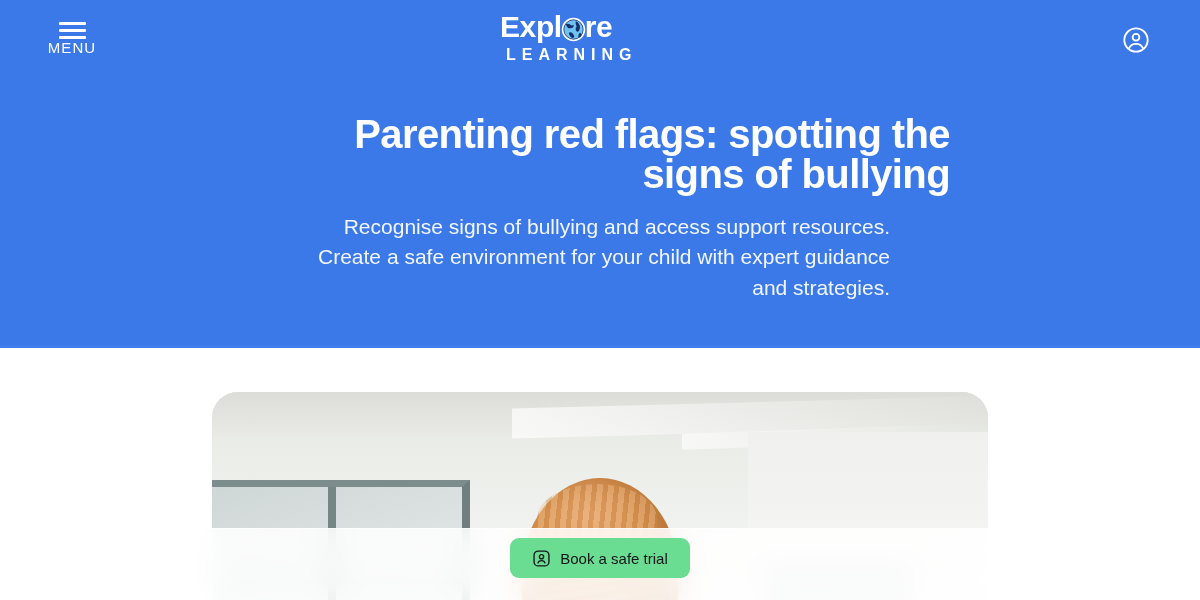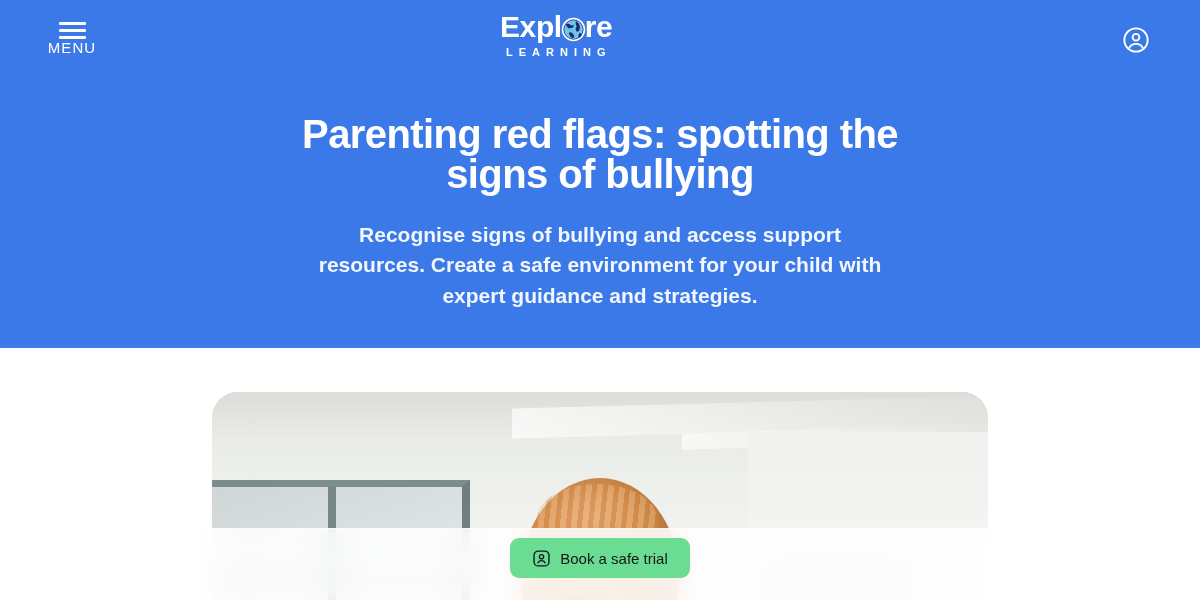--- a/index.html
+++ b/index.html
@@ -102,21 +102,21 @@
     display: inline-block;
     width: 25px;
     height: 25px;
     vertical-align: -4px;
     margin: 0 -1px;
     position: relative;
     top: 1px;
   }
   .logo-sub {
     margin-top: 5px;
-    font-size: 11px;
+    font-size: 16px;
     font-weight: bold;
     letter-spacing: 6px;
     color: #ffffff;
     line-height: 1;
     padding-left: 6px;
   }
 
   
   .account-btn {
     position: absolute;
@@ -127,37 +127,37 @@
     cursor: pointer;
   }
 
   
   .hero-title {
     position: absolute;
     left: 50%;
     top: 114px;
     transform: translateX(-50%);
     width: 700px;
-    text-align: center;
+    text-align: right;
     color: #ffffff;
     font-size: 40px;
     font-weight: bold;
     line-height: 1.0;
     letter-spacing: -0.6px;
   }
   .hero-sub {
     position: absolute;
     left: 50%;
-    top: 220px;
+    top: 212px;
     transform: translateX(-50%);
     width: 580px;
-    text-align: center;
+    text-align: right;
     color: #f2f6fe;
     font-size: 21px;
-    font-weight: 700;
+    font-weight: 400;
     line-height: 1.45;
   }
 
   
   .content {
     position: absolute;
     left: 0;
     top: 348px;
     width: 1200px;
     height: 252px;

